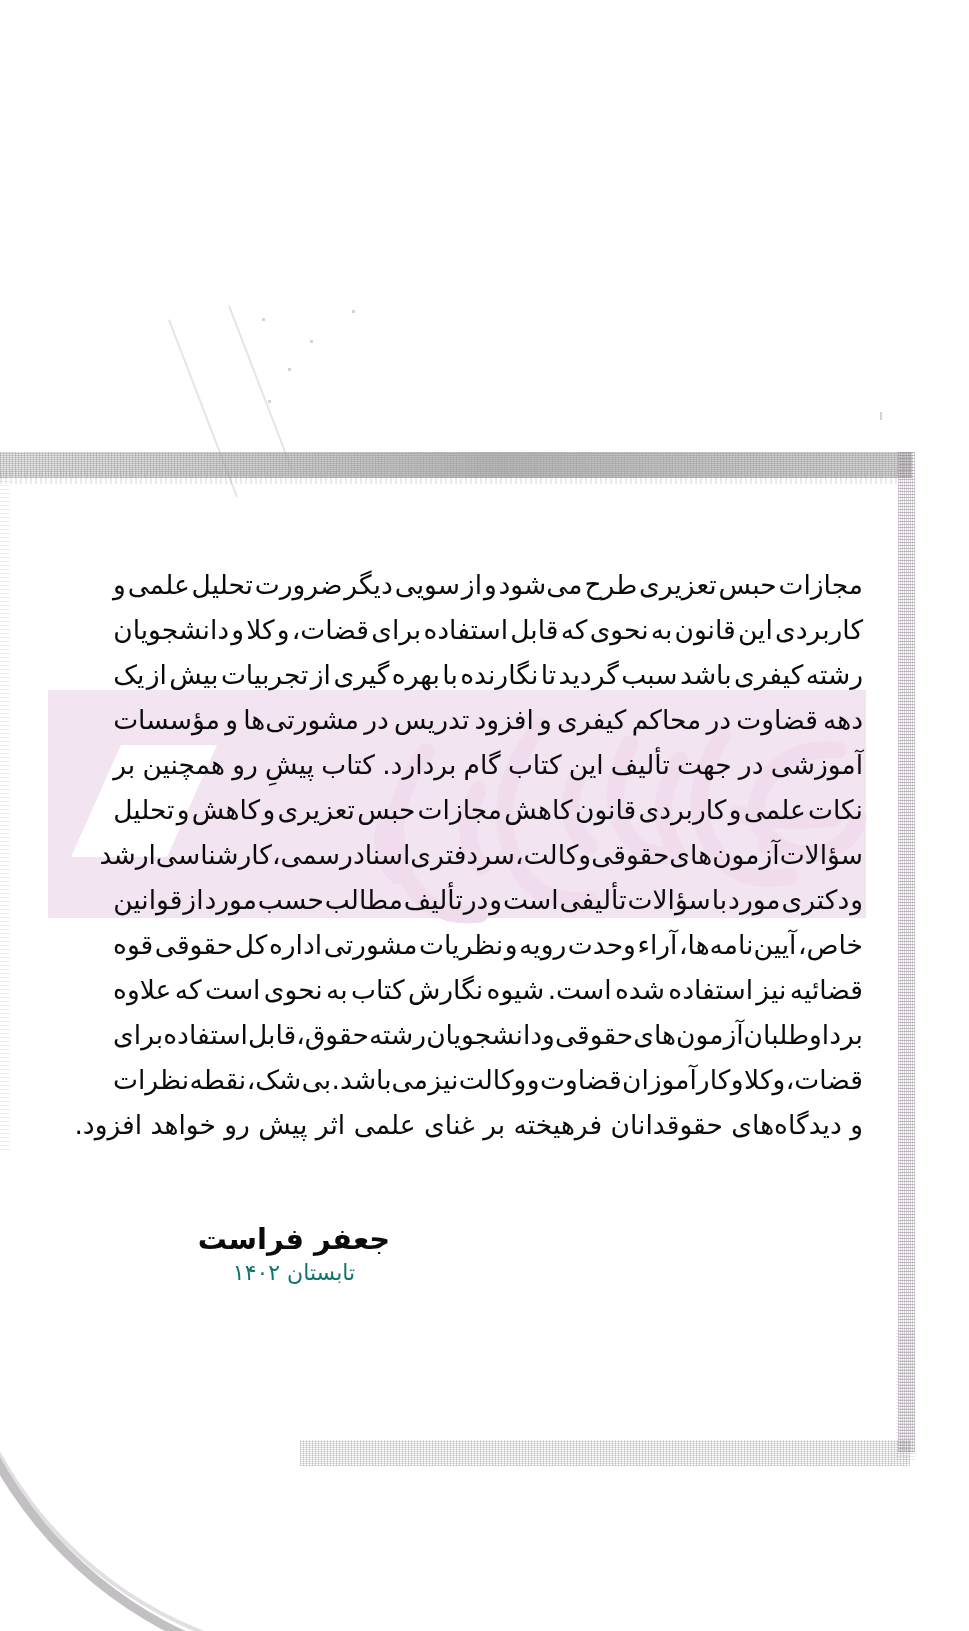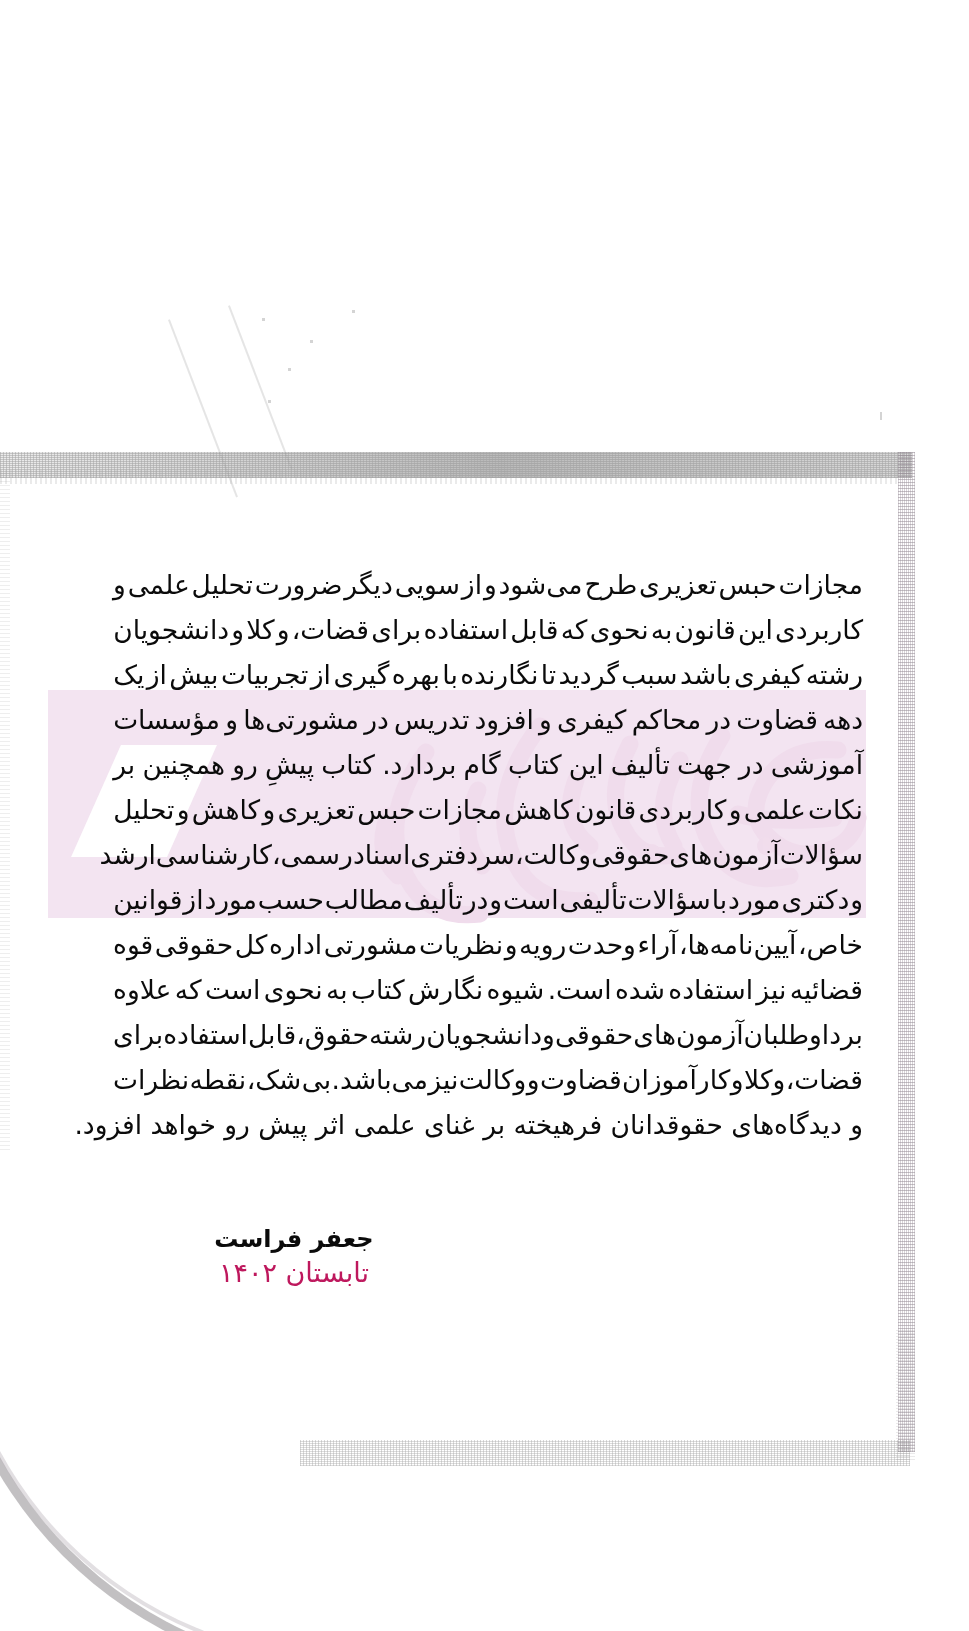--- a/index.html
+++ b/index.html
@@ -191,29 +191,29 @@
 
   .signoff {
     position: absolute;
     top: 1222px;
     right: 555px;
     width: 240px;
     direction: rtl;
     text-align: center;
   }
   .signoff-name {
-    font-size: 24px;
+    font-size: 29px;
     font-weight: bold;
     color: #0b0b0b;
     line-height: 34px;
     letter-spacing: 0px;
   }
   .signoff-date {
-    font-size: 27px;
-    color: #be185d;
+    font-size: 22px;
+    color: #0f766e;
     line-height: 34px;
   }
 </style>
 </head>
 <body>
 
 <div id="page">
 
   <div class="scan-streak a"></div>
   <div class="scan-streak b"></div>

